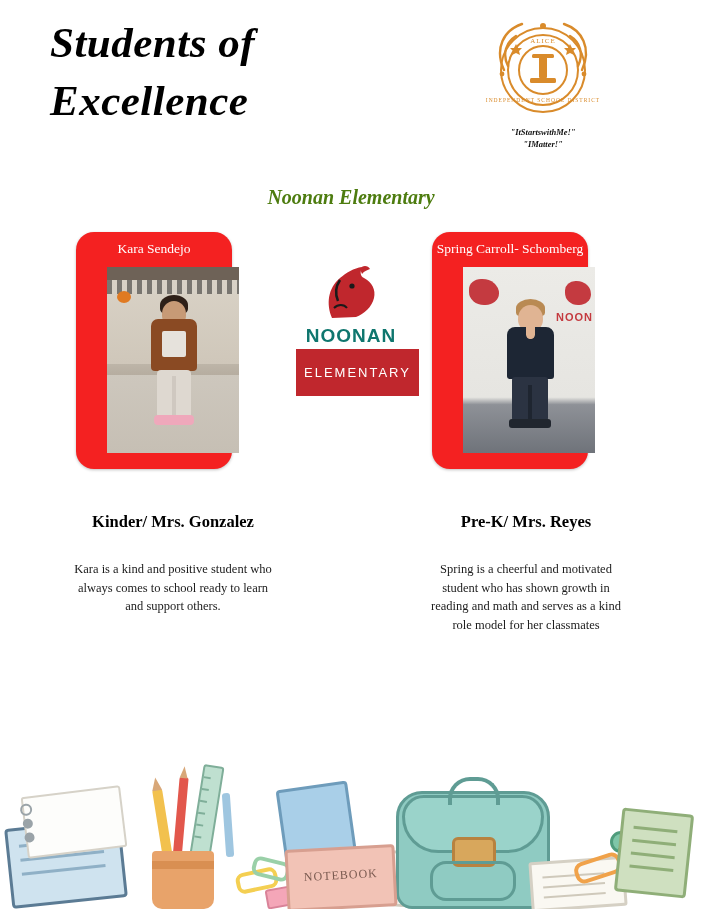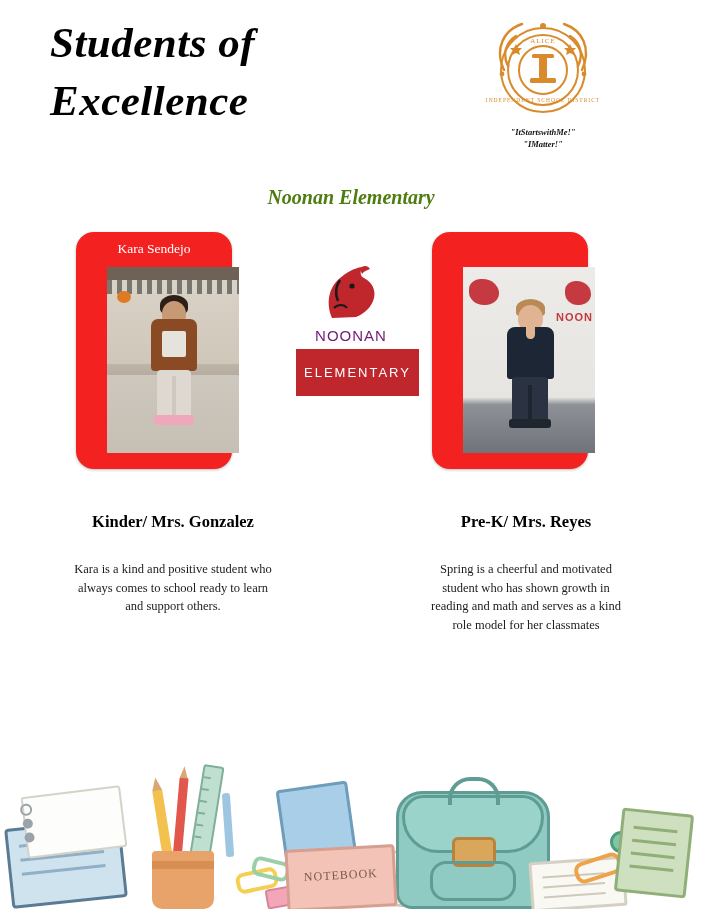--- a/index.html
+++ b/index.html
@@ -268,24 +268,24 @@
   .mustang {
     position: absolute;
     left: 296px;
     top: 264px;
     width: 110px;
     height: 100px;
     text-align: center;
   }
   .mustang-word {
     font-family: "Liberation Sans", sans-serif;
-    font-weight: normal;
-    font-size: 15px;
+    font-weight: bold;
+    font-size: 19px;
     letter-spacing: 1px;
-    color: #701a75;
+    color: #0f766e;
     line-height: 20px;
   }
   .mustang-sub {
     display: inline-block;
     margin-top: 3px;
     background: #c0272d;
     color: #ffffff;
     font-family: "Liberation Sans", sans-serif;
     font-size: 13px;
     letter-spacing: 2px;
@@ -632,20 +632,21 @@
       <div class="p1-pump"></div>
       <div class="p1-hair"></div>
       <div class="p1-head"></div>
       <div class="p1-shirt"></div>
       <div class="p1-legs"></div>
       <div class="p1-shoes"></div>
     </div>
   </div>
 
   <div class="card right">
+    <div class="card-name">Spring Carroll- Schomberg</div>
     <div class="photo photo-2">
       <div class="p2-mascot-l"></div>
       <div class="p2-mascot-r"></div>
       <div class="p2-word">NOON</div>
       <div class="p2-hair"></div>
       <div class="p2-head"></div>
       <div class="p2-shirt"></div>
       <div class="p2-pants"></div>
       <div class="p2-shoes"></div>
     </div>

